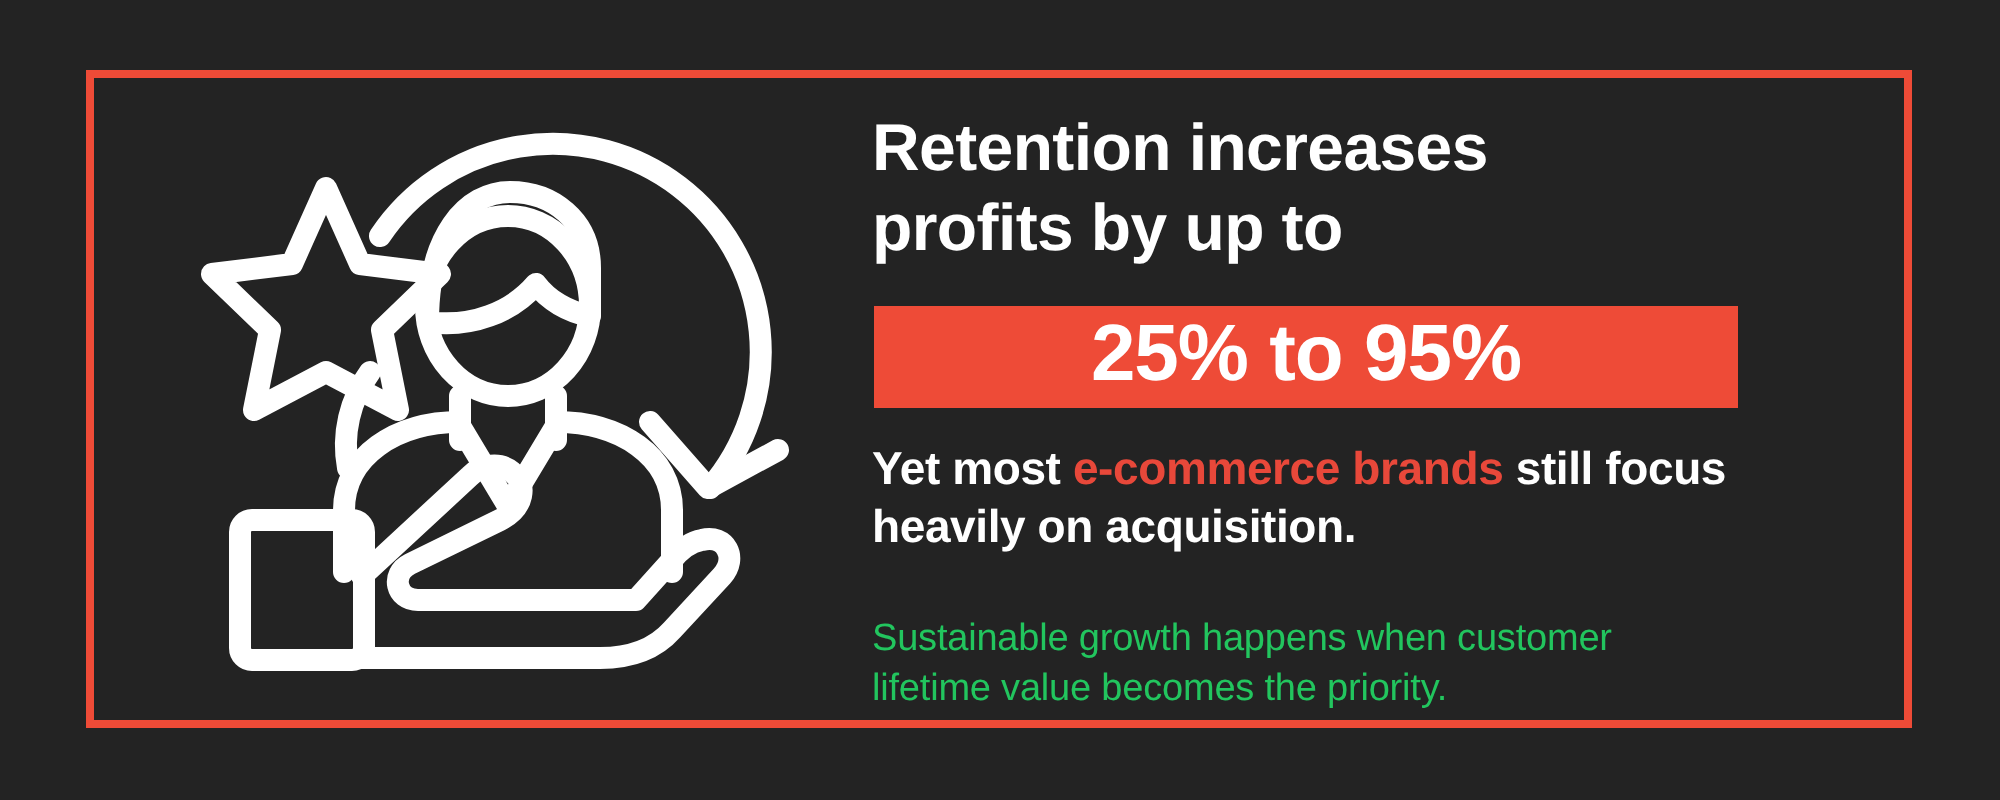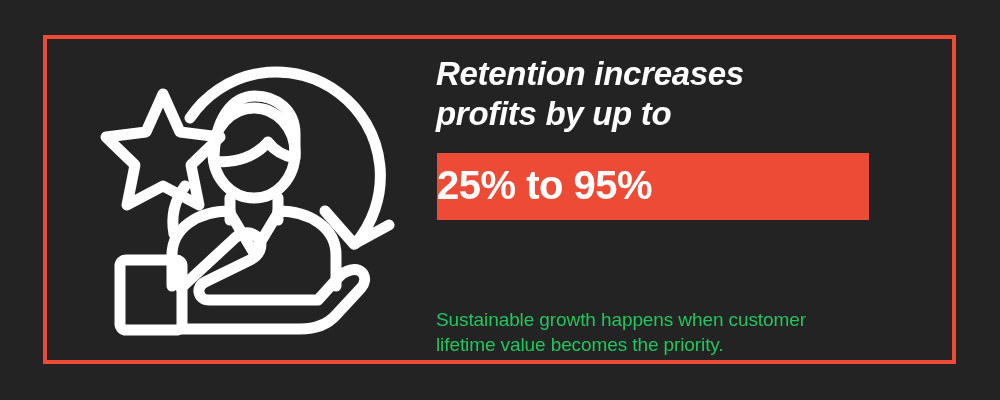--- a/index.html
+++ b/index.html
@@ -52,32 +52,31 @@
   }
   .headline {
     color: #FFFFFF;
     font-size: 33px;
     font-weight: bold;
     line-height: 40px;
     letter-spacing: -0.3px;
     margin: 0;
     padding: 6px 0 0 4px;
     white-space: pre-line;
-    font-style: italic;
   }
   .stat-banner {
     position: absolute;
     left: 5px;
     top: 105px;
     width: 432px;
-    height: 67px;
+    height: 51px;
     background: #EE4B37;
     display: flex;
     align-items: center;
-    justify-content: flex-start;
+    justify-content: center;
   }
   .stat-banner-text {
     color: #FFFFFF;
     font-size: 40px;
     font-weight: bold;
     letter-spacing: -0.5px;
     line-height: 1;
     padding-bottom: 3px;
   }
   .subhead {
@@ -151,19 +150,20 @@
 
   <div class="content">
 
     <h1 class="headline">Retention increases
 profits by up to</h1>
 
     <div class="stat-banner">
       <span class="stat-banner-text">25% to 95%</span>
     </div>
 
+    <div class="subhead"><span>Yet most </span><span class="accent">e-commerce brands</span><span> still focus heavily on acquisition.</span></div>
 
     <p class="body-copy">Sustainable growth happens when customer
 lifetime value becomes the priority.</p>
 
   </div>
 
 </div>
 
 </body></html>

